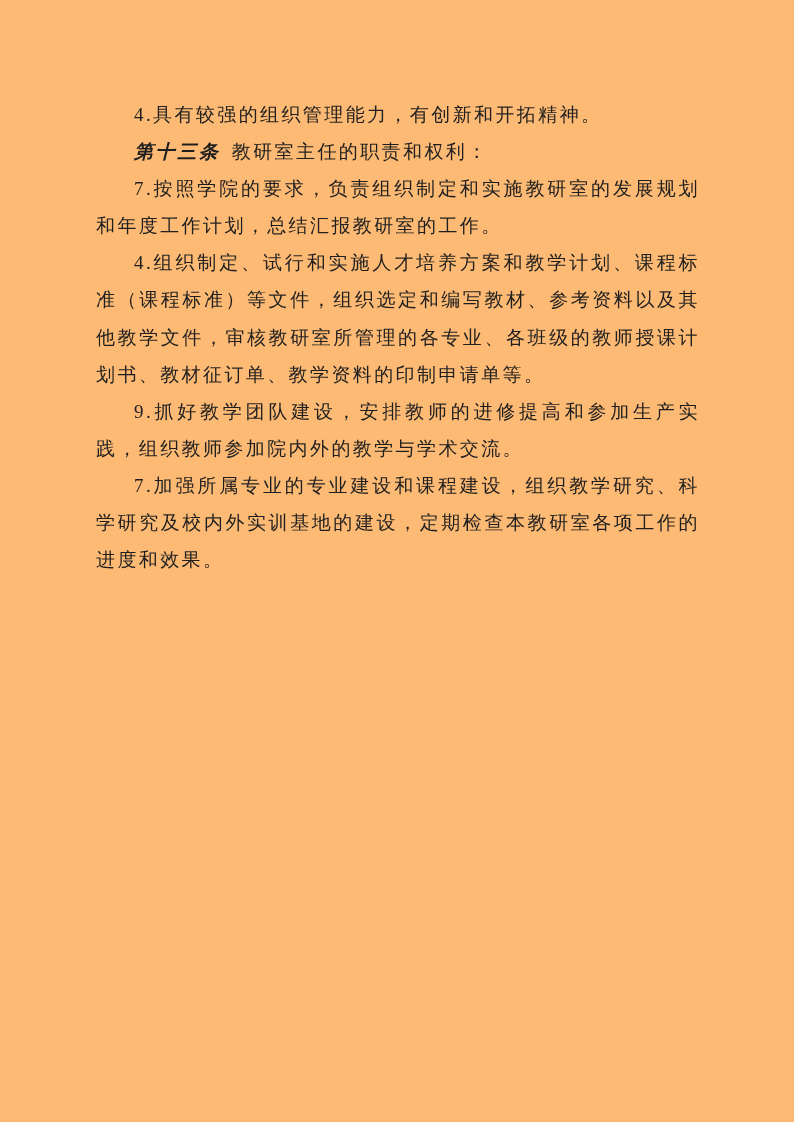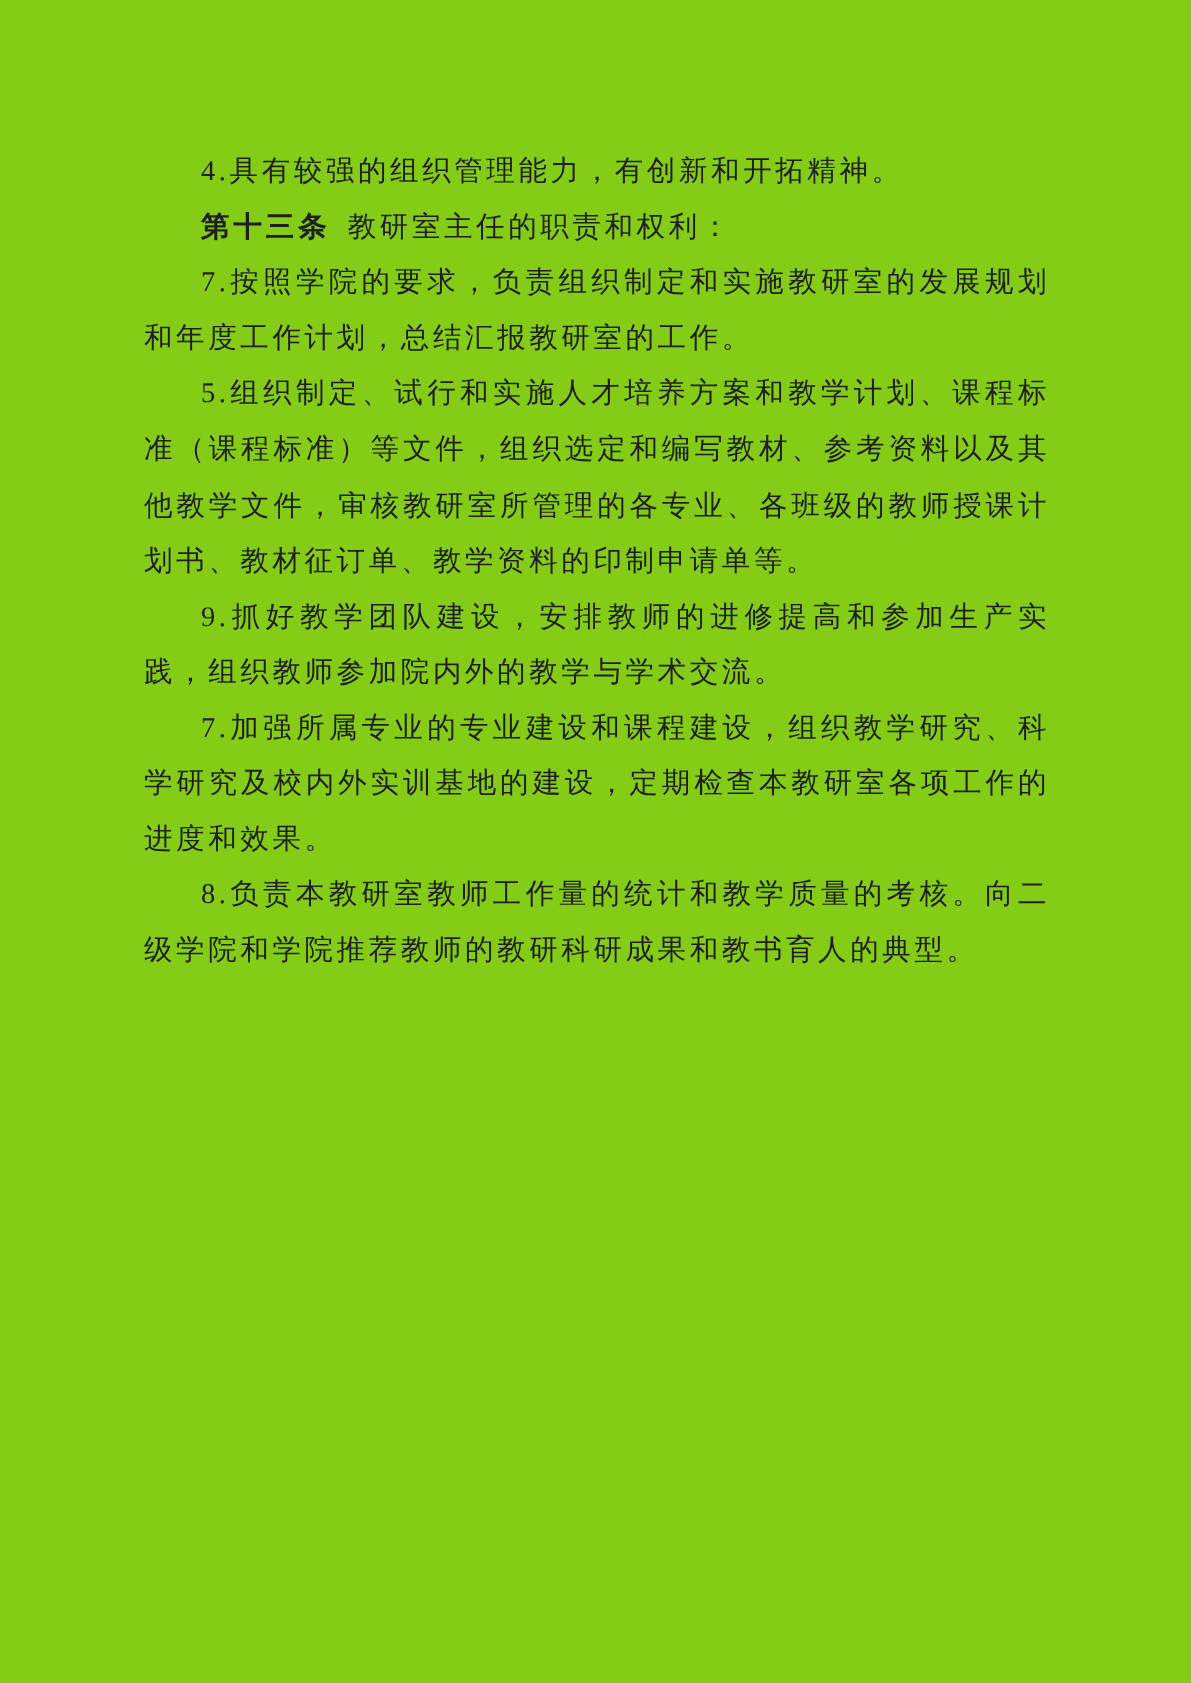--- a/index.html
+++ b/index.html
@@ -5,57 +5,57 @@
   html, body {
     margin: 0;
     padding: 0;
     background: #ffffff;
   }
   .page {
     position: relative;
     width: 794px;
     height: 1122px;
     margin: 0 auto;
-    background: #84cc16;
+    background: #fdba74;
     box-sizing: border-box;
     padding: 96px 94px 0 96px;
     overflow: hidden;
     font-family: "Liberation Serif", "DejaVu Serif", serif;
     color: #1f1f1f;
   }
   .para {
     margin: 0;
     font-size: 19px;
     line-height: 37.1px;
     letter-spacing: 2.4px;
     text-align: justify;
     text-indent: 2em;
     word-break: normal;
   }
   .para .article-number {
     font-weight: bold;
     margin-right: 0.6em;
     letter-spacing: 2.6px;
+    font-style: italic;
   }
 </style>
 </head>
 <body>
 
 <div class="page">
 
   <p class="para">4.具有较强的组织管理能力，有创新和开拓精神。</p>
 
   <p class="para"><span class="article-number">第十三条</span><span>教研室主任的职责和权利：</span></p>
 
 
   <p class="para">7.按照学院的要求，负责组织制定和实施教研室的发展规划和年度工作计划，总结汇报教研室的工作。</p>
 
-  <p class="para">5.组织制定、试行和实施人才培养方案和教学计划、课程标准（课程标准）等文件，组织选定和编写教材、参考资料以及其他教学文件，审核教研室所管理的各专业、各班级的教师授课计划书、教材征订单、教学资料的印制申请单等。</p>
+  <p class="para">4.组织制定、试行和实施人才培养方案和教学计划、课程标准（课程标准）等文件，组织选定和编写教材、参考资料以及其他教学文件，审核教研室所管理的各专业、各班级的教师授课计划书、教材征订单、教学资料的印制申请单等。</p>
 
 
 
   <p class="para">9.抓好教学团队建设，安排教师的进修提高和参加生产实践，组织教师参加院内外的教学与学术交流。</p>
 
   <p class="para">7.加强所属专业的专业建设和课程建设，组织教学研究、科学研究及校内外实训基地的建设，定期检查本教研室各项工作的进度和效果。</p>
 
-  <p class="para">8.负责本教研室教师工作量的统计和教学质量的考核。向二级学院和学院推荐教师的教研科研成果和教书育人的典型。</p>
 
 </div>
 
 </body></html>

